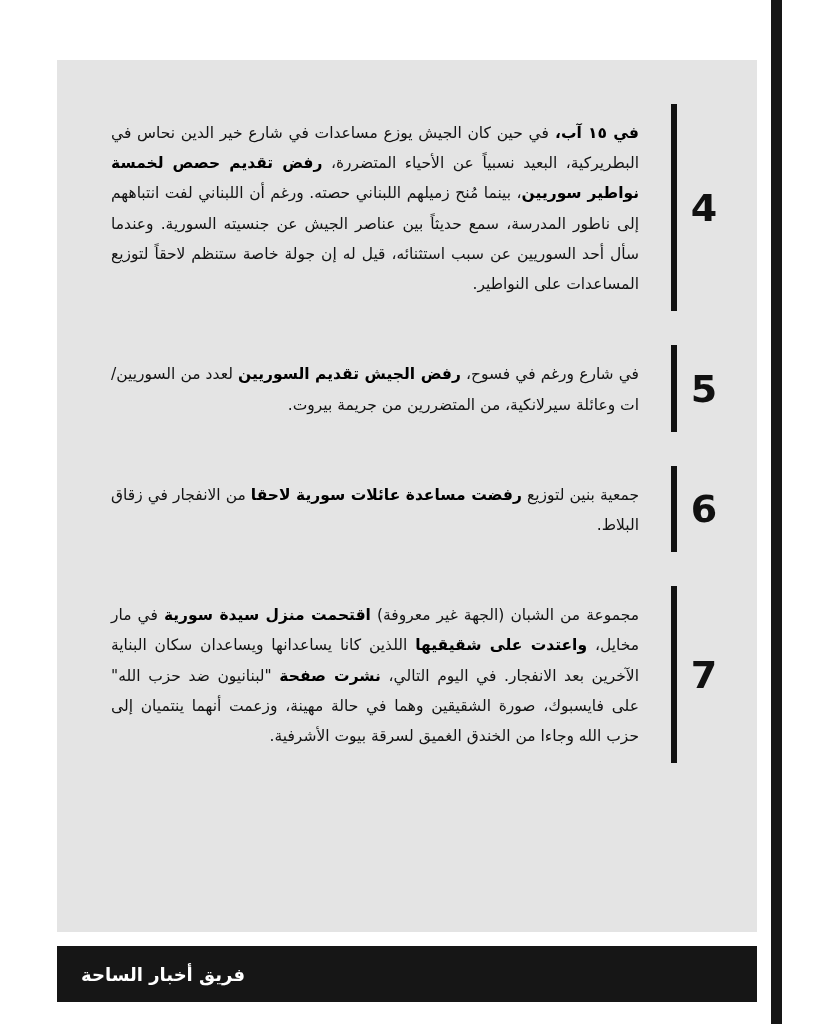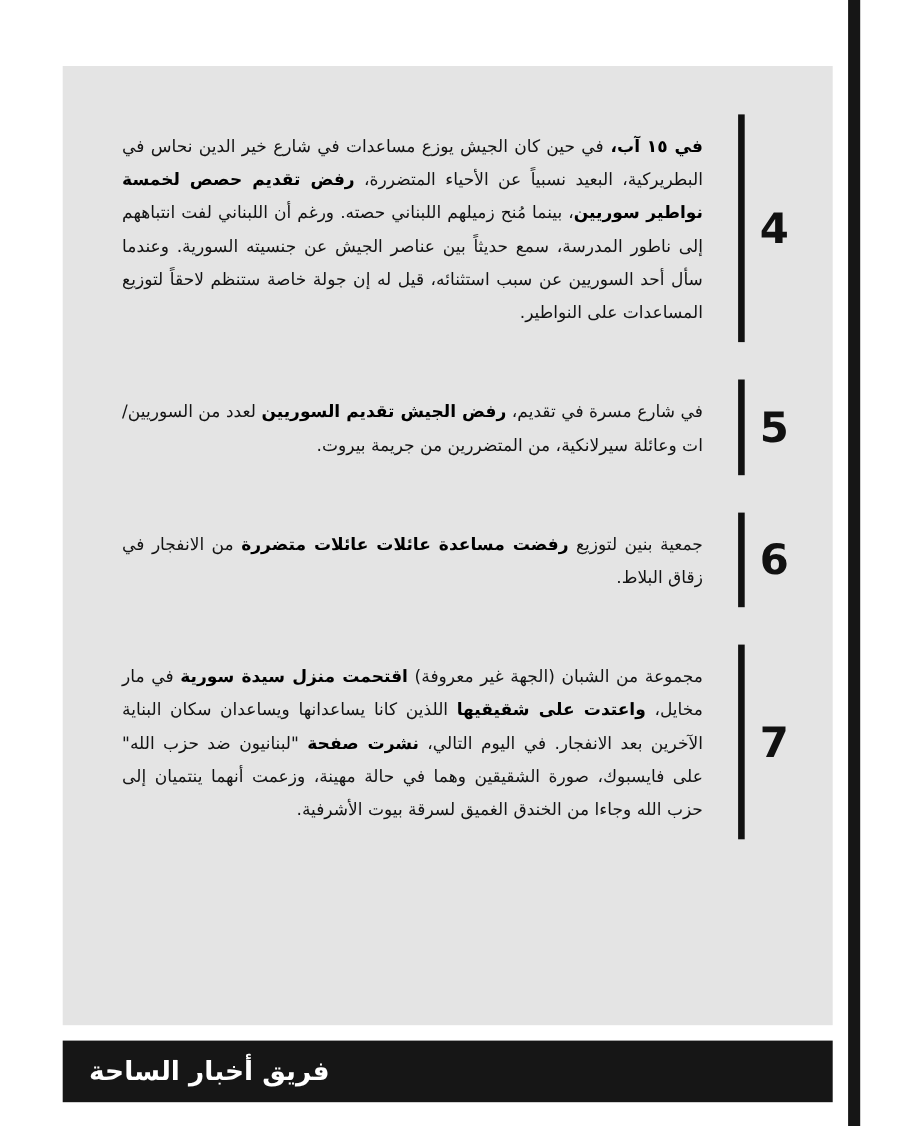--- a/index.html
+++ b/index.html
@@ -124,21 +124,21 @@
     display: flex;
     align-items: center;
     justify-content: flex-end;
     padding-left: 24px;
     padding-right: 28px;
     box-sizing: border-box;
   }
   .footer-text {
     color: #ffffff;
     font-family: "DejaVu Sans", "Liberation Sans", sans-serif;
-    font-size: 24px;
+    font-size: 18px;
     font-weight: bold;
     letter-spacing: 0.5px;
   }
 
   
   .footer-notch {
     position: absolute;
     left: 0;
     bottom: 22px;
     width: 57px;
@@ -166,31 +166,31 @@
           <p class="para"><b>في ١٥ آب، </b><span>في حين كان الجيش يوزع مساعدات في شارع خير الدين نحاس في البطريركية، البعيد نسبياً عن الأحياء المتضررة، </span><b>رفض تقديم حصص لخمسة نواطير سوريين</b><span>، بينما مُنح زميلهم اللبناني حصته. ورغم أن اللبناني لفت انتباههم إلى ناطور المدرسة، سمع حديثاً بين عناصر الجيش عن جنسيته السورية. وعندما سأل أحد السوريين عن سبب استثنائه، قيل له إن جولة خاصة ستنظم لاحقاً لتوزيع المساعدات على النواطير.</span></p>
         </div>
       </div>
 
       <div class="item">
         <div class="num-col">
           <div class="num">5</div>
           <div class="rule"></div>
         </div>
         <div class="text-col">
-          <p class="para"><span>في شارع مسرة في تقديم، </span><b>رفض الجيش تقديم السوريين</b><span> لعدد من السوريين/ات وعائلة سيرلانكية، من المتضررين من جريمة بيروت.</span></p>
+          <p class="para"><span>في شارع ورغم في فسوح، </span><b>رفض الجيش تقديم السوريين</b><span> لعدد من السوريين/ات وعائلة سيرلانكية، من المتضررين من جريمة بيروت.</span></p>
         </div>
       </div>
 
       <div class="item">
         <div class="num-col">
           <div class="num">6</div>
           <div class="rule"></div>
         </div>
         <div class="text-col">
-          <p class="para"><span>جمعية بنين لتوزيع </span><b>رفضت مساعدة عائلات عائلات متضررة</b><span> من الانفجار في زقاق البلاط.</span></p>
+          <p class="para"><span>جمعية بنين لتوزيع </span><b>رفضت مساعدة عائلات سورية لاحقا</b><span> من الانفجار في زقاق البلاط.</span></p>
         </div>
       </div>
 
       <div class="item">
         <div class="num-col">
           <div class="num">7</div>
           <div class="rule"></div>
         </div>
         <div class="text-col">
           <p class="para"><span>مجموعة من الشبان (الجهة غير معروفة) </span><b>اقتحمت منزل سيدة سورية</b><span> في مار مخايل، </span><b>واعتدت على شقيقيها</b><span> اللذين كانا يساعدانها ويساعدان سكان البناية الآخرين بعد الانفجار. في اليوم التالي، </span><b>نشرت صفحة</b><span> "لبنانيون ضد حزب الله" على فايسبوك، صورة الشقيقين وهما في حالة مهينة، وزعمت أنهما ينتميان إلى حزب الله وجاءا من الخندق الغميق لسرقة بيوت الأشرفية.</span></p>

